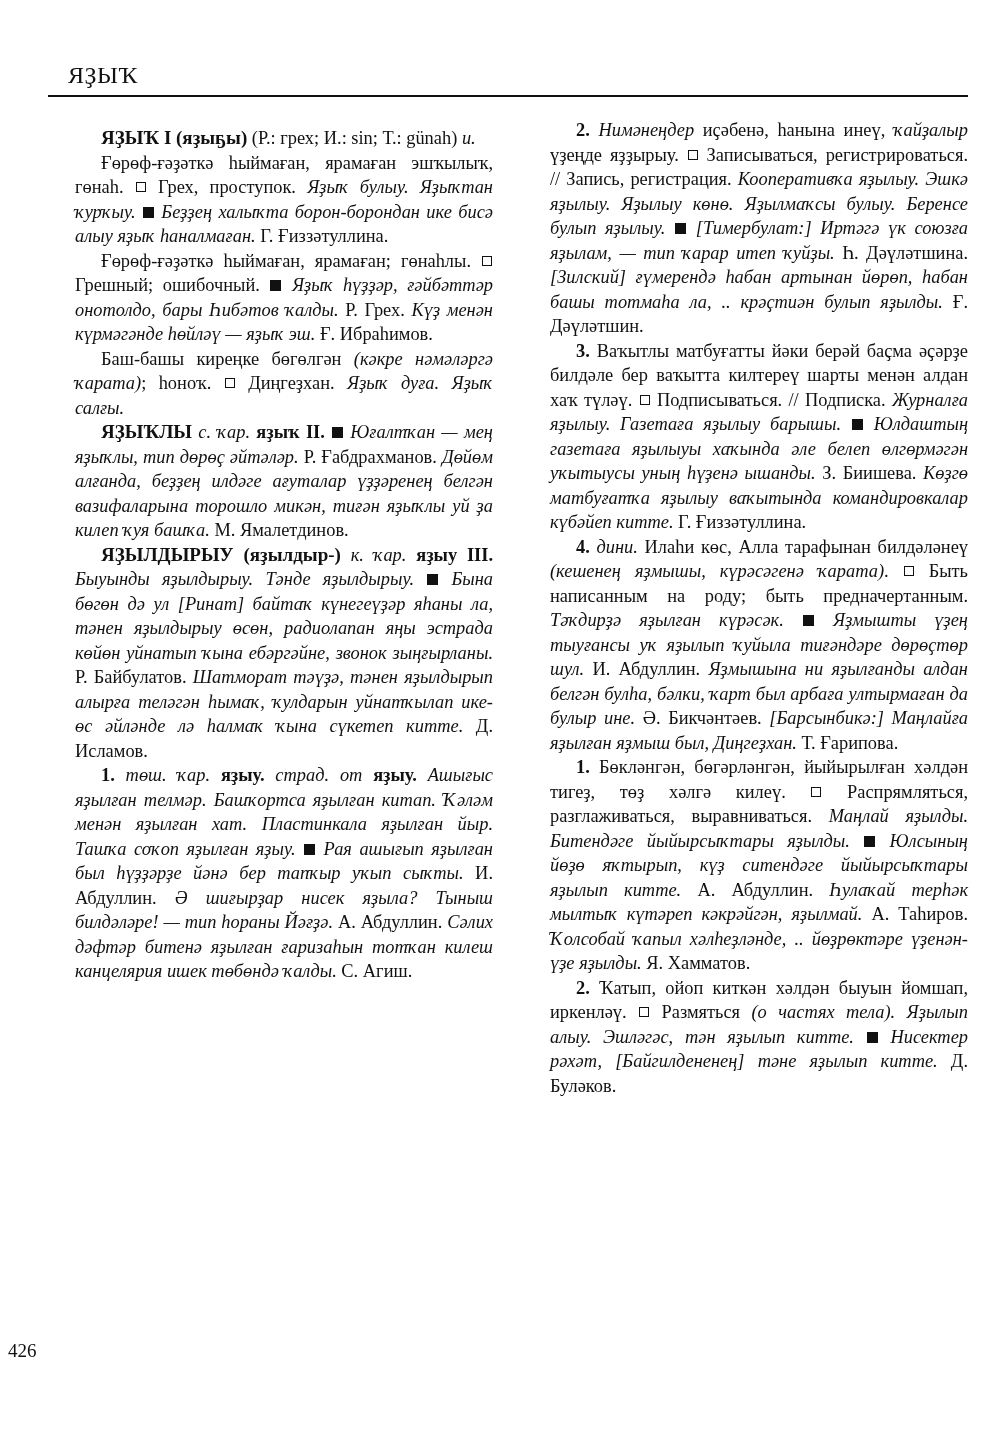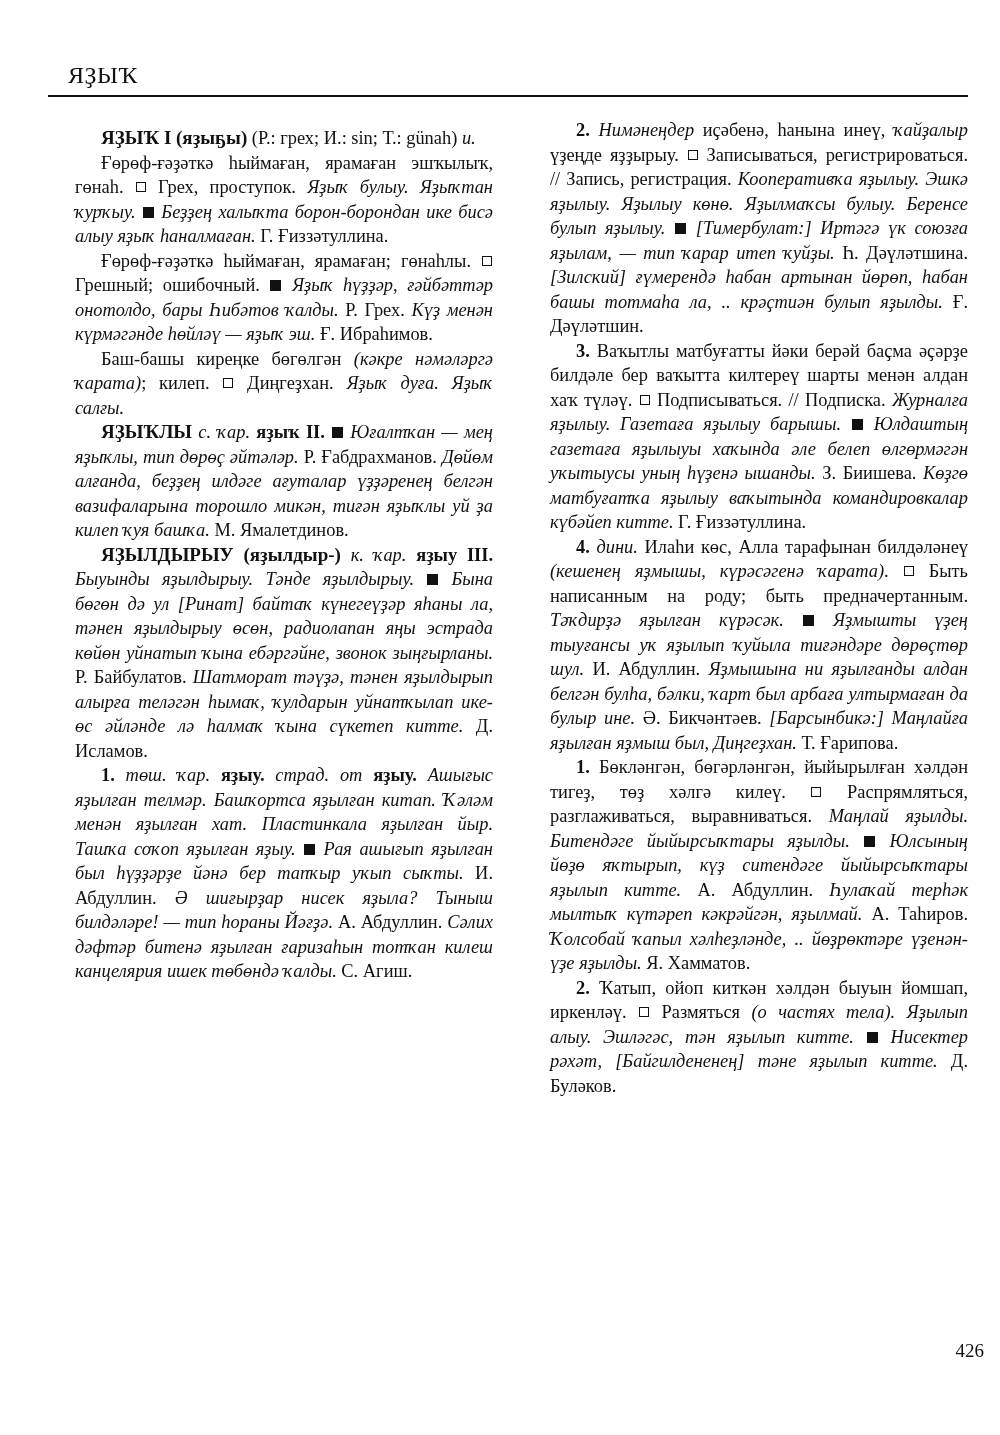--- a/index.html
+++ b/index.html
@@ -8,33 +8,33 @@
   .head-rule { position: absolute; left: 48px; right: 32px; top: 95px; border-top: 2px solid #111; }
   .col { position: absolute; top: 118px; width: 418px; font-family: "Liberation Serif", serif; font-size: 18.4px; line-height: 24.5px; text-align: justify; hyphens: manual; }
   .col-left { left: 75px; margin-top: 8px; }
   .col-right { left: 550px; }
   .col p { margin: 0; text-indent: 26px; }
   .b { font-weight: bold; }
   .i { font-style: italic; }
   .hw { font-weight: bold; font-size: 19px; }
   .sq { display: inline-block; width: 10px; height: 10px; border: 1.3px solid #111; vertical-align: 1px; margin: 0 1px; box-sizing: border-box; }
   .sqf { display: inline-block; width: 11px; height: 11px; background: #111; vertical-align: 0px; margin: 0 1px; }
-  .page-number { position: absolute; left: 0; right: 16px; top: 1340px; text-align: right; font-family: "Liberation Serif", serif; font-size: 19px; padding-left: 8px; }
+  .page-number { position: absolute; left: 0; right: 16px; top: 1340px; text-align: left; font-family: "Liberation Serif", serif; font-size: 19px; padding-left: 8px; }
 </style>
 </head>
 <body>
 
 <div class="running-head">ЯҘЫҠ</div>
 <div class="head-rule"></div>
 
 <div class="col col-left">
     <p><span class="hw">ЯҘЫҠ I (яҙыҕы)</span><span> (Р.: грех; И.: sin; Т.: günah) </span><span class="i">и.</span></p>
     <p><span>Ғөрөф-ғәҙәткә һыймаған, ярамаған эшҡылыҡ, гөнаһ. </span><span class="sq"></span><span> Грех, проступок. </span><span class="i">Яҙыҡ булыу. Яҙыҡтан ҡурҡыу. </span><span class="sqf"></span><span class="i"> Беҙҙең халыҡта борон-борондан ике бисә алыу яҙыҡ һаналмаған.</span><span> Г. Ғиззәтуллина.</span></p>
     <p><span>Ғөрөф-ғәҙәткә һыймаған, ярамаған; гөнаһлы. </span><span class="sq"></span><span> Грешный; ошибочный. </span><span class="sqf"></span><span class="i"> Яҙыҡ һүҙҙәр, ғәйбәттәр онотолдо, бары Һибәтов ҡалды.</span><span> Р. Грех. </span><span class="i">Күҙ менән күрмәгәнде һөйләү — яҙыҡ эш.</span><span> Ғ. Ибраһимов.</span></p>
-    <p><span>Баш-башы киреңке бөгөлгән </span><span class="i">(кәкре нәмәләргә ҡарата)</span><span>; килеп. </span><span class="sq"></span><span> Диңгеҙхан. </span><span class="i">Яҙыҡ дуға. Яҙыҡ салғы.</span></p>
+    <p><span>Баш-башы киреңке бөгөлгән </span><span class="i">(кәкре нәмәләргә ҡарата)</span><span>; һоноҡ. </span><span class="sq"></span><span> Диңгеҙхан. </span><span class="i">Яҙыҡ дуға. Яҙыҡ салғы.</span></p>
     <p><span class="hw">ЯҘЫҠЛЫ</span><span class="i"> с. ҡар. </span><span class="b">яҙыҡ II. </span><span class="sqf"></span><span class="i"> Юғалтҡан — мең яҙыҡлы, тип дөрөҫ әйтәләр.</span><span> Р. Ғабдрахманов. </span><span class="i">Дөйөм алғанда, беҙҙең илдәге ағуталар үҙҙәренең белгән вазифаларына торошло микән, тиғән яҙыҡлы уй ҙа килеп ҡуя башҡа.</span><span> М. Ямалетдинов.</span></p>
     <p><span class="hw">ЯҘЫЛДЫРЫУ (яҙылдыр-)</span><span class="i"> к. ҡар. </span><span class="b">яҙыу III.</span><span class="i"> Быуынды яҙылдырыу. Тәнде яҙылдырыу. </span><span class="sqf"></span><span class="i"> Бына бөгөн дә ул [Ринат] байтаҡ күнегеүҙәр яһаны ла, тәнен яҙылдырыу өсөн, радиолапан яңы эстрада көйөн уйнатып ҡына ебәргәйне, звонок зыңғырланы.</span><span> Р. Байбулатов. </span><span class="i">Шатморат тәүҙә, тәнен яҙылдырып алырға теләгән һымаҡ, ҡулдарын уйнатҡылап ике-өс әйләнде лә һалмаҡ ҡына сүкетеп китте.</span><span> Д. Исламов.</span></p>
     <p><span class="b">1. </span><span class="i">төш. ҡар. </span><span class="b">яҙыу.</span><span class="i"> страд. от </span><span class="b">яҙыу.</span><span class="i"> Ашығыс яҙылған телмәр. Башҡортса яҙылған китап. Ҡәләм менән яҙылған хат. Пластинкала яҙылған йыр. Ташҡа соҡоп яҙылған яҙыу. </span><span class="sqf"></span><span class="i"> Рая ашығып яҙылған был һүҙҙәрҙе йәнә бер тапҡыр уҡып сыҡты.</span><span> И. Абдуллин. </span><span class="i">Ә шиғырҙар нисек яҙыла? Тыныш билдәләре! — тип һораны Йәғҙә.</span><span> А. Абдуллин. </span><span class="i">Сәлих дәфтәр битенә яҙылған ғаризаһын тотҡан килеш канцелярия ишек төбөндә ҡалды.</span><span> С. Агиш.</span></p>
   </div>
 <div class="col col-right">
     <p><span class="b">2. </span><span class="i">Нимәнеңдер</span><span> иҫәбенә, һанына инеү, </span><span class="i">ҡайҙалыр</span><span> үҙеңде яҙҙырыу. </span><span class="sq"></span><span> Записываться, регистрироваться. // Запись, регистрация. </span><span class="i">Кооперативҡа яҙылыу. Эшкә яҙылыу. Яҙылыу көнө. Яҙылмаҡсы булыу. Беренсе булып яҙылыу. </span><span class="sqf"></span><span class="i"> [Тимербулат:] Иртәгә үк союзға яҙылам, — тип ҡарар итеп ҡуйҙы.</span><span> Һ. Дәүләтшина. </span><span class="i">[Зилский] ғүмерендә һабан артынан йөрөп, һабан башы тотмаһа ла, .. крәҫтиән булып яҙылды.</span><span> Ғ. Дәүләтшин.</span></p>
     <p><span class="b">3. </span><span>Ваҡытлы матбуғатты йәки берәй баҫма әҫәрҙе билдәле бер ваҡытта килтереү шарты менән алдан хаҡ түләү. </span><span class="sq"></span><span> Подписываться. // Подписка. </span><span class="i">Журналға яҙылыу. Газетаға яҙылыу барышы. </span><span class="sqf"></span><span class="i"> Юлдаштың газетаға яҙылыуы хаҡында әле белеп өлгөрмәгән уҡытыусы уның һүҙенә ышанды.</span><span> З. Биишева. </span><span class="i">Көҙгө матбуғатҡа яҙылыу ваҡытында командировкалар күбәйеп китте.</span><span> Г. Ғиззәтуллина.</span></p>
     <p><span class="b">4. </span><span class="i">дини.</span><span> Илаһи көс, Алла тарафынан билдәләнеү </span><span class="i">(кешенең яҙмышы, күрәсәгенә ҡарата)</span><span>. </span><span class="sq"></span><span> Быть написанным на роду; быть предначертанным. </span><span class="i">Тәҡдирҙә яҙылған күрәсәк. </span><span class="sqf"></span><span class="i"> Яҙмышты үҙең тыуғансы уҡ яҙылып ҡуйыла тиғәндәре дөрөҫтөр шул.</span><span> И. Абдуллин. </span><span class="i">Яҙмышына ни яҙылғанды алдан белгән булһа, бәлки, ҡарт был арбаға ултырмаған да булыр ине.</span><span> Ә. Бикчәнтәев. </span><span class="i">[Барсынбикә:] Маңлайға яҙылған яҙмыш был, Диңгеҙхан.</span><span> Т. Ғарипова.</span></p>
     <p><span class="b">1. </span><span>Бөкләнгән, бөгәрләнгән, йыйырылған хәлдән тигеҙ, төҙ хәлгә килеү. </span><span class="sq"></span><span> Распрямляться, разглаживаться, выравниваться. </span><span class="i">Маңлай яҙылды. Битендәге йыйырсыҡтары яҙылды. </span><span class="sqf"></span><span class="i"> Юлсының йөҙө яҡтырып, күҙ ситендәге йыйырсыҡтары яҙылып китте.</span><span> А. Абдуллин. </span><span class="i">Һулаҡай терһәк мылтыҡ күтәреп кәкрәйгән, яҙылмай.</span><span> А. Таһиров. </span><span class="i">Ҡолсобай ҡапыл хәлһеҙләнде, .. йөҙрөктәре үҙенән-үҙе яҙылды.</span><span> Я. Хамматов.</span></p>
     <p><span class="b">2. </span><span>Ҡатып, ойоп киткән хәлдән быуын йомшап, иркенләү. </span><span class="sq"></span><span> Размяться </span><span class="i">(о частях тела). Яҙылып алыу. Эшләгәс, тән яҙылып китте. </span><span class="sqf"></span><span class="i"> Нисектер рәхәт, [Байгилдененең] тәне яҙылып китте.</span><span> Д. Буләков.</span></p>

